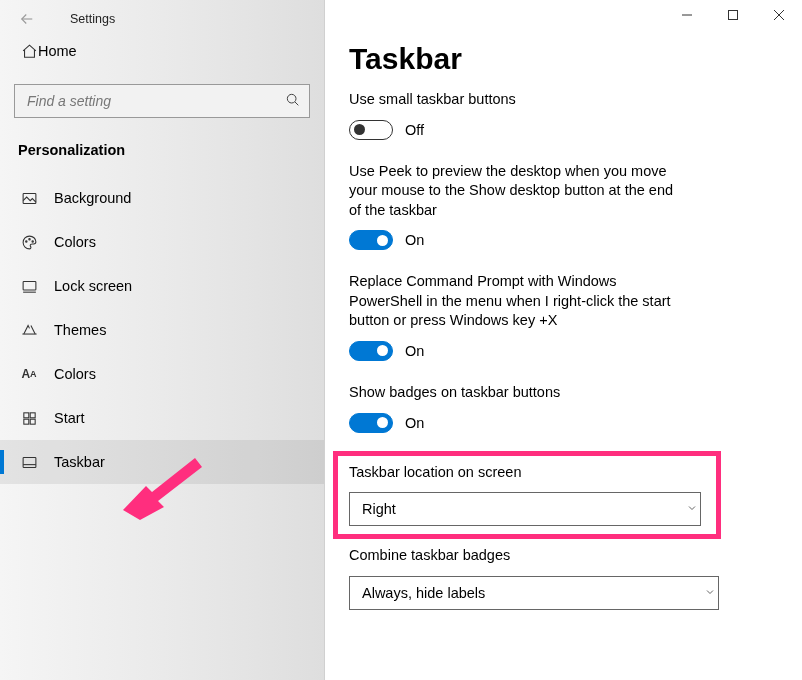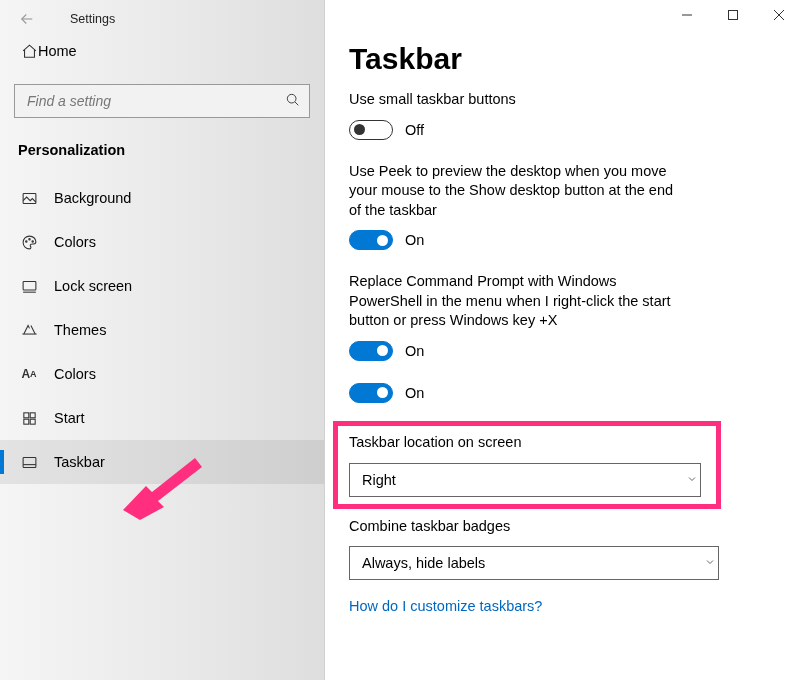--- a/index.html
+++ b/index.html
@@ -331,20 +331,21 @@
       <div class="setting-label">Replace Command Prompt with Windows PowerShell in the menu when I right-click the start button or press Windows key +X</div>
       <div class="toggle on">
         <div class="toggle-pill">
             <div class="knob"></div>
           </div>
         <span class="toggle-text">On</span>
       </div>
     </div>
 
     <div class="setting">
+      <div class="setting-label">Show badges on taskbar buttons</div>
       <div class="toggle on">
         <div class="toggle-pill">
             <div class="knob"></div>
           </div>
         <span class="toggle-text">On</span>
       </div>
     </div>
 
     <div class="setting" style="position:relative; padding:8px 0 6px 0; margin-bottom:14px;">
       <div class="setting-label">Taskbar location on screen</div>
@@ -364,16 +365,15 @@
       <div class="dropdown" style="width:370px;">
         <span class="dropdown-value">Always, hide labels</span>
         <span>
           <svg width="12" height="12" viewBox="0 0 24 24" fill="none" stroke="#333" stroke-width="1.5">
               <path d="M6 9l6 6 6-6"></path>
             </svg>
         </span>
       </div>
     </div>
 
-    <div class="link">How do I customize taskbars?</div>
 
   </div>
 </div>
 
 </body></html>

